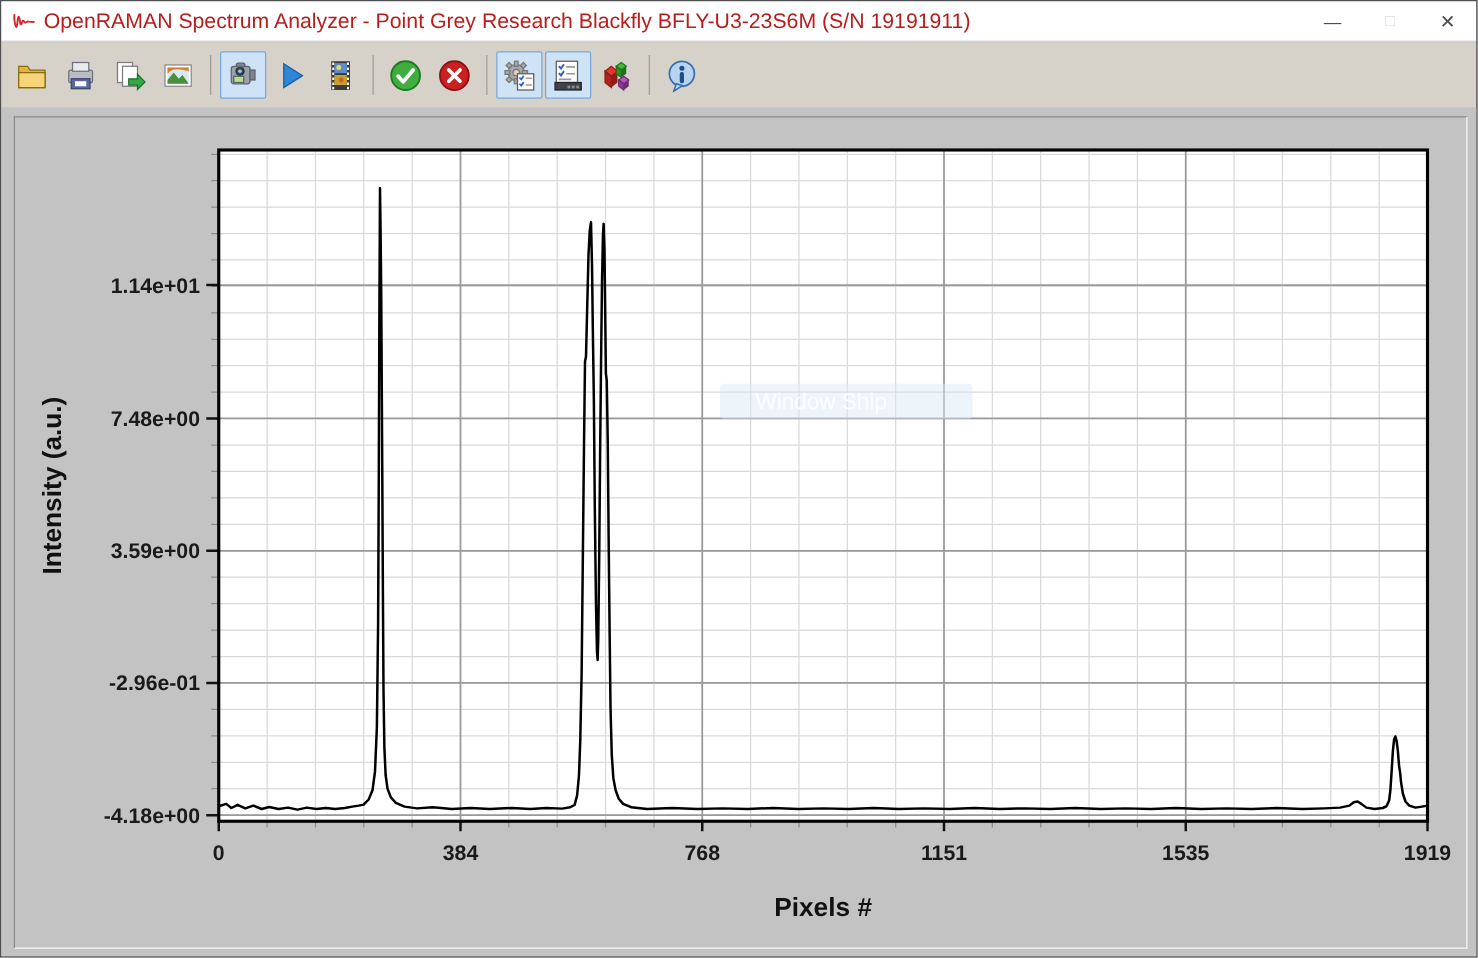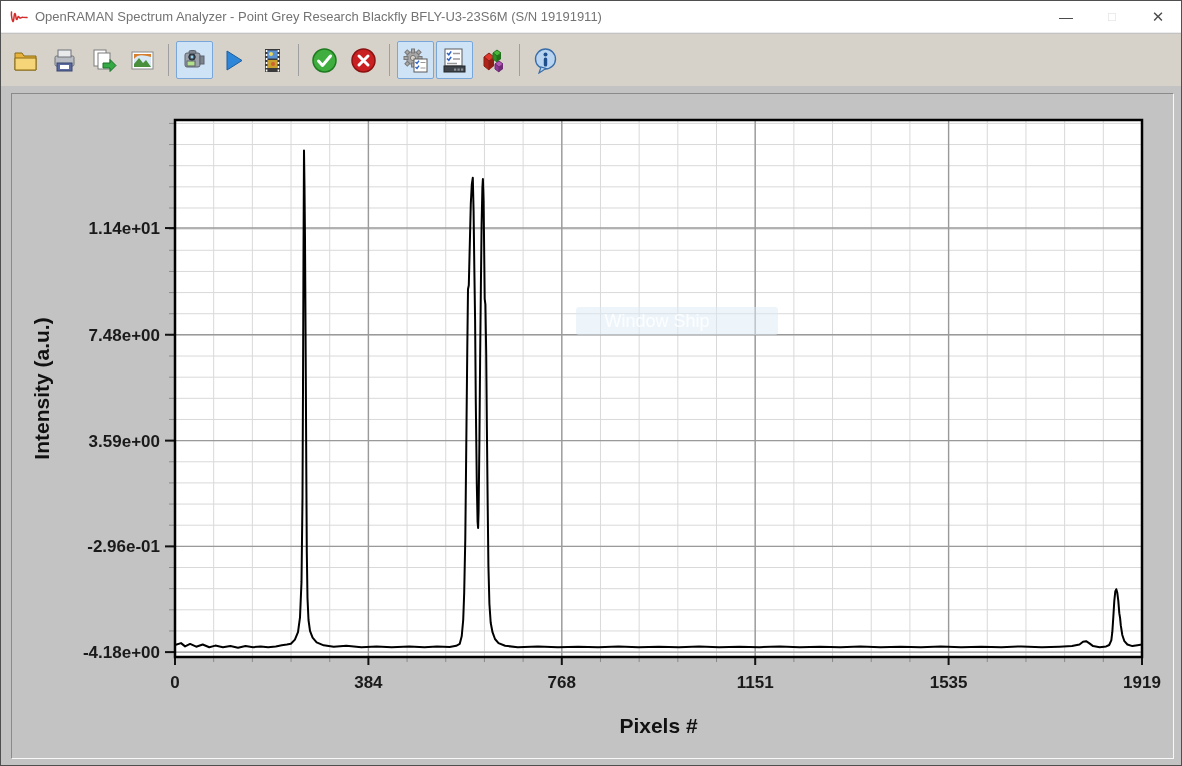--- a/index.html
+++ b/index.html
@@ -8,21 +8,21 @@
     position:relative;width:1182px;height:766px;margin:0 auto;
     background:#c3c3c4;border:1px solid #4f4f4f;
     font-family:"Liberation Sans",sans-serif;overflow:hidden;
   }
   
   .titlebar{
     position:absolute;left:0;top:0;width:100%;height:32px;background:#ffffff;
     display:flex;align-items:center;border-bottom:1px solid #ececec;
   }
   .app-icon{margin-left:9px;width:18px;height:16px;flex:0 0 auto;}
-  .title-text{margin-left:7px;font-size:13px;color:#737373;white-space:nowrap;}
+  .title-text{margin-left:7px;font-size:17px;color:#b91c1c;white-space:nowrap;}
   .win-controls{position:absolute;right:0;top:0;height:31px;display:flex;}
   .win-btn{width:46px;height:31px;display:flex;align-items:center;justify-content:center;
     font-size:14px;color:#4c4c4c;cursor:default;}
   .win-btn.max{color:#dcdcdc;font-size:13px;}
   .win-btn.close{font-size:15px;}
   
   .toolbar{
     position:absolute;left:0;top:33px;width:100%;height:52px;background:#d6d2ca;
     display:flex;align-items:center;padding-left:5px;
   }

